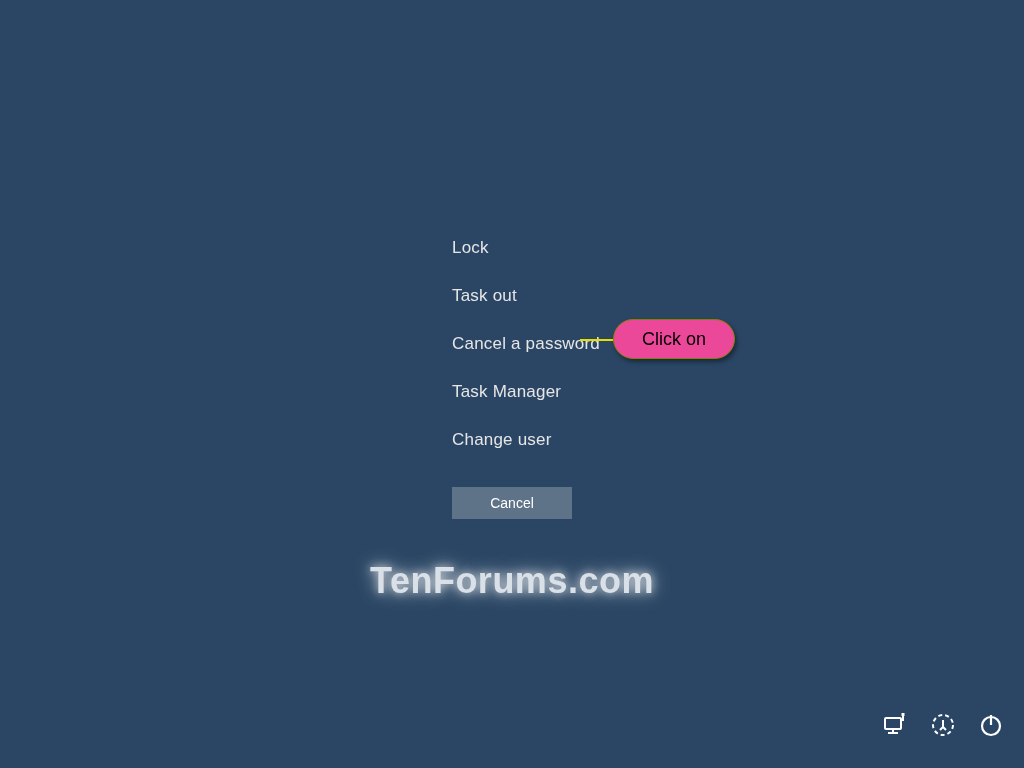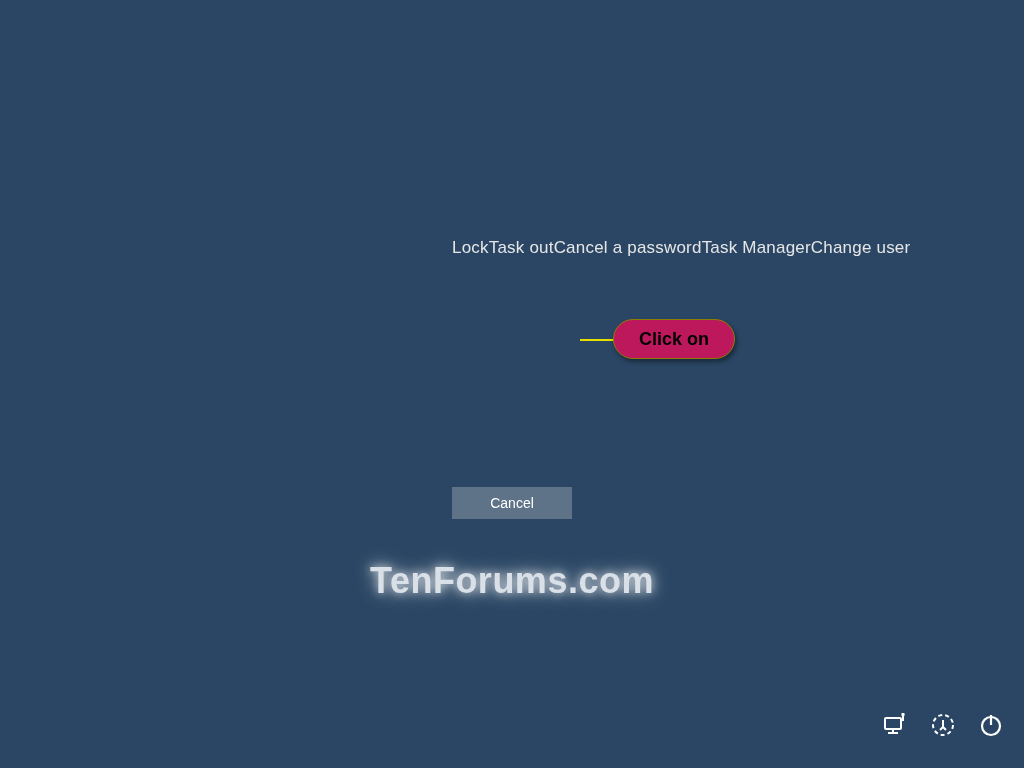--- a/index.html
+++ b/index.html
@@ -8,21 +8,21 @@
     background: #2a4664;
     font-family: "Segoe UI", Arial, sans-serif;
     color: #e8e8e8;
     position: relative;
   }
   .menu {
     position: absolute;
     left: 452px;
     top: 238px;
     display: flex;
-    flex-direction: row;
+    flex-direction: column;
   }
   .menu-item {
     font-size: 17px;
     font-weight: 400;
     color: #e6e6e6;
     margin-bottom: 28px;
     cursor: pointer;
     letter-spacing: 0.2px;
   }
   .cancel-btn {
@@ -66,27 +66,27 @@
     width: 35px;
     height: 2px;
     background: #e6e000;
   }
   .callout-bubble {
     position: absolute;
     left: 33px;
     top: 0;
     width: 122px;
     height: 40px;
-    background: #be185d;
+    background: #ec4899;
     border: 1.5px solid #8a7e00;
     border-radius: 20px;
     display: flex;
     align-items: center;
     justify-content: center;
-    font-weight: 700;
+    font-weight: 400;
     font-size: 18px;
     color: #000;
     box-shadow: 2px 3px 4px rgba(0,0,0,0.4);
   }
   
   .tray {
     position: absolute;
     right: 20px;
     bottom: 30px;
     display: flex;

